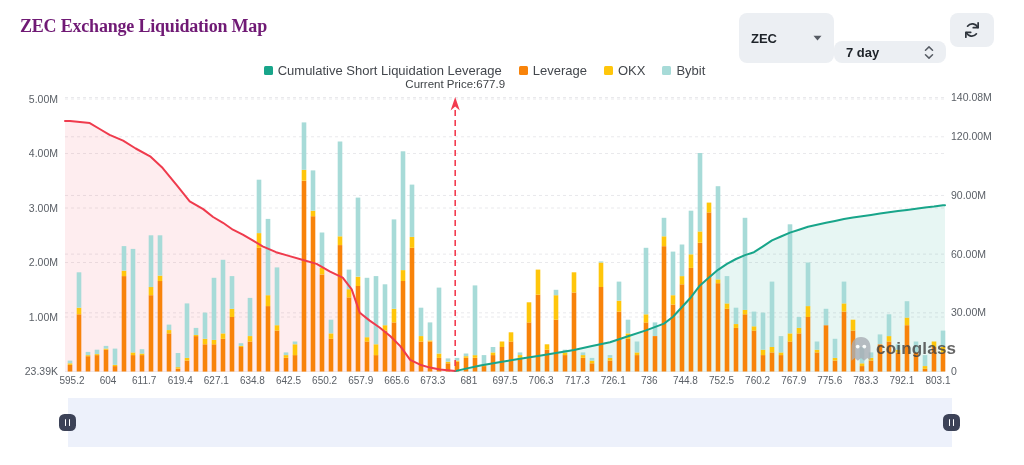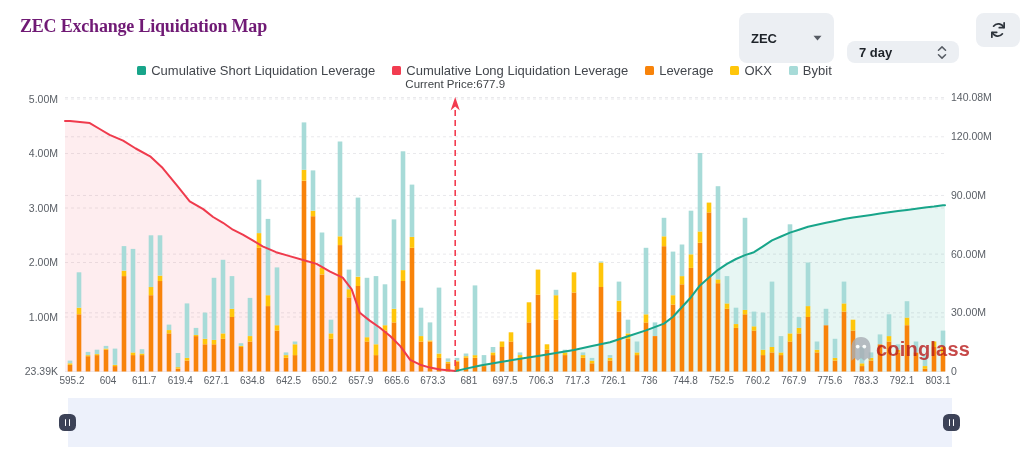--- a/index.html
+++ b/index.html
@@ -1,19 +1,19 @@
 <!DOCTYPE html>
 <html><head>
 <meta charset="utf-8">
 <style>
   html,body{margin:0;padding:0;background:#fff;}
   body{font-family:"Liberation Sans",sans-serif;}
   .page{position:relative;width:1024px;height:465px;background:#fff;overflow:hidden;}
   .title{position:absolute;left:20px;top:16px;font-size:18px;font-weight:700;color:#701a75;letter-spacing:-0.2px;font-family:Liberation Serif, serif;}
-  .controls{position:absolute;left:739px;top:13px;display:flex;gap:13px;height:50px;}
+  .controls{position:absolute;left:739px;top:13px;display:flex;height:50px;}
   .sel{box-sizing:border-box;display:flex;align-items:center;justify-content:space-between;
        padding:0 12px;background:#ECEFF3;border-radius:8px;font-size:13px;font-weight:600;
        color:#1E2329;cursor:pointer;}
   .sel.symbol{width:95px;}
   .sel.period{width:112px;margin-left:0;}
   .sel.period{margin-left:0;margin-top:28px;}
   .btn-refresh{box-sizing:border-box;width:44px;height:34px;display:flex;align-items:center;
        justify-content:center;background:#ECEFF3;border-radius:8px;cursor:pointer;margin-left:4px;}
   .legend{position:absolute;top:63px;left:0;width:1024px;display:flex;justify-content:center;
        gap:17px;padding-right:55px;box-sizing:border-box;font-size:13px;color:#43474D;}
@@ -21,21 +21,21 @@
   .swatch{width:9px;height:9px;border-radius:1.5px;display:inline-block;}
   svg.chart{position:absolute;left:0;top:50px;}
   svg text{font-family:"Liberation Sans",sans-serif;}
   .slider-track{position:absolute;left:68px;top:398px;width:884px;height:49px;background:#EDF1FB;}
   .handle{position:absolute;width:17px;height:17px;border-radius:5.5px;background:#3C4257;
        top:414px;display:flex;align-items:center;justify-content:center;gap:2.5px;cursor:ew-resize;z-index:3;}
   .handle i{display:block;width:1.5px;height:7px;background:#fff;border-radius:1px;}
   .handle-left{left:59px;}
   .handle-right{left:943px;}
   .watermark{position:absolute;left:849px;top:336px;display:flex;align-items:center;gap:3px;opacity:.8;}
-  .watermark span{font-size:20px;font-weight:700;color:#b91c1c;letter-spacing:.2px;}
+  .watermark span{font-size:17px;font-weight:700;color:#404040;letter-spacing:.2px;}
 </style>
 </head>
 <body>
 
 <div class="page">
 
   <div class="title">ZEC Exchange Liquidation Map</div>
 
   <div class="controls">
     <div class="sel symbol">
@@ -60,24 +60,20 @@
           <polyline points="2.7,15.3 2.7,10.7 7.3,10.7"></polyline>
         </g>
       </svg>
     </div>
   </div>
 
   <div class="legend">
       <div class="legend-item">
         <span class="swatch" style="background: rgb(24, 165, 138);"></span>
         <span>Cumulative Short Liquidation Leverage</span>
-      </div>
-      <div class="legend-item">
-        <span class="swatch" style="background: rgb(242, 60, 80);"></span>
-        <span>Cumulative Long Liquidation Leverage</span>
       </div>
       <div class="legend-item">
         <span class="swatch" style="background: rgb(248, 131, 10);"></span>
         <span>Leverage</span>
       </div>
       <div class="legend-item">
         <span class="swatch" style="background: rgb(255, 198, 11);"></span>
         <span>OKX</span>
       </div>
       <div class="legend-item">

